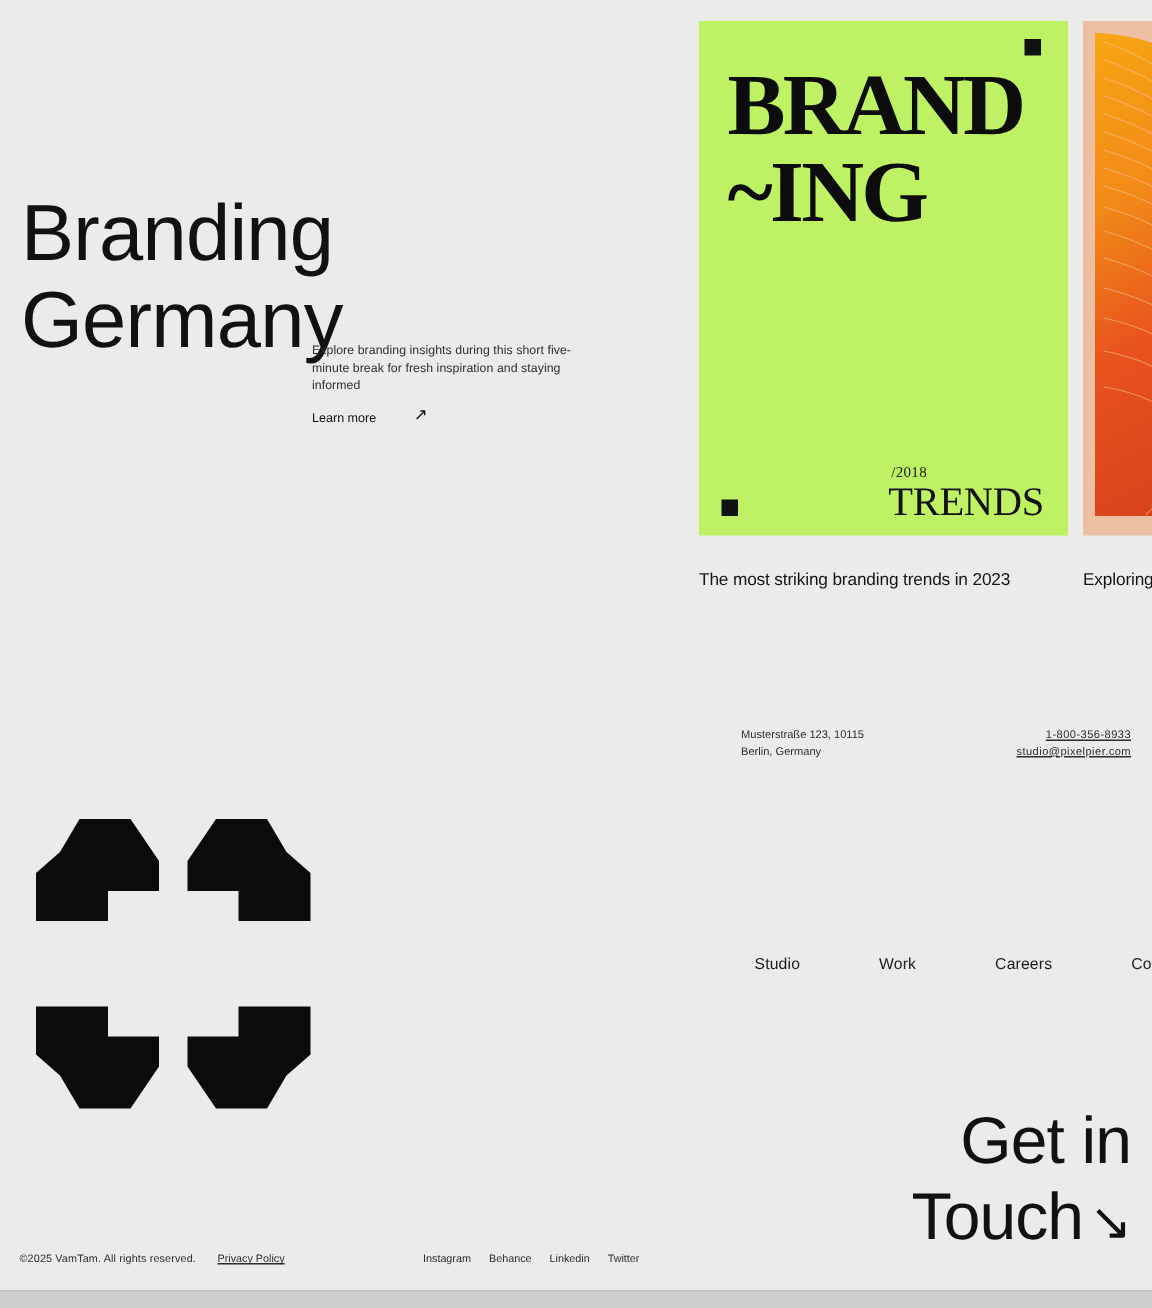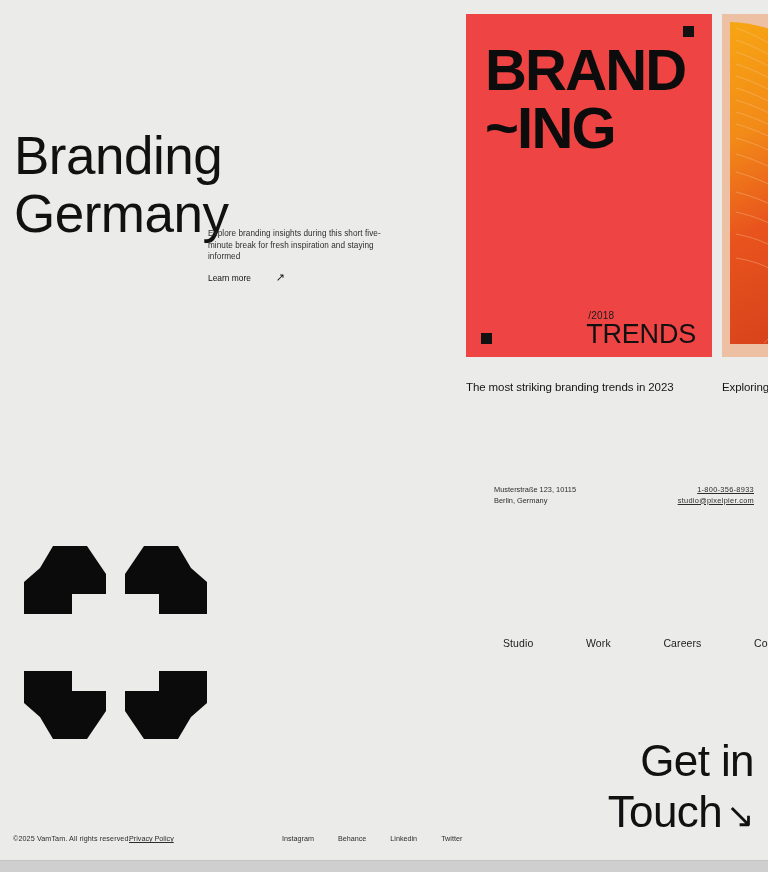--- a/index.html
+++ b/index.html
@@ -30,21 +30,21 @@
     font-size:8.4px; color:#111; text-decoration:none; cursor:pointer;
   }
   .learn-more .arrow { font-size:11px; line-height:1; display:block; }
 
   
   .cards { position:absolute; left:466px; top:14px; display:flex; gap:10px; }
   .card { width:246px; flex:0 0 246px; }
   .card-visual {
     position:relative; width:246px; height:343px; overflow:hidden;
   }
-  .card-1 .card-visual { background:#ef4444; }
+  .card-1 .card-visual { background:#bef264;font-family:Liberation Serif, serif; }
   .sq {
     position:absolute; width:11px; height:11px; background:#111;
   }
   .sq-tr { right:18px; top:12px; }
   .sq-bl { left:15px; bottom:13px; }
   .card-heading {
     position:absolute; left:19px; top:28px;
     font-size:58px; line-height:56px; font-weight:700;
     letter-spacing:-1.8px; color:#0c0c0c;
   }
@@ -96,23 +96,23 @@
   }
   .get-in-touch .gt-arrow { font-size:34px; margin-left:4px; }
 
   .bottom-bar { position:absolute; left:0; top:830px; width:768px; height:22px; }
   .copyright {
     position:absolute; left:13px; top:4px;
     font-size:7.2px; color:#2d2d2d; letter-spacing:0.1px;
   }
   .privacy {
     position:absolute; left:129px; top:4px;
-    font-size:7.2px; color:#2d2d2d; text-decoration:underline;
-  }
-  .socials { position:absolute; left:282px; top:4px; display:flex; gap:24px; }
+    font-size:7.2px; color:#2d2d2d; text-decoration:underline;padding-left:16px;
+  }
+  .socials { position:absolute; left:282px; top:4px; display:flex; gap:12px; }
   .socials a { font-size:7.2px; color:#2d2d2d; text-decoration:none; }
 
   
   .hscroll {
     position:absolute; left:0; top:860px; width:768px; height:12px;
     background:#cfcfcf; border-top:1px solid #c2c2c2;
   }
   .hscroll .thumb { position:absolute; left:0; top:0; height:12px; width:768px; background:#cfcfcf; }
 </style>
 </head>

